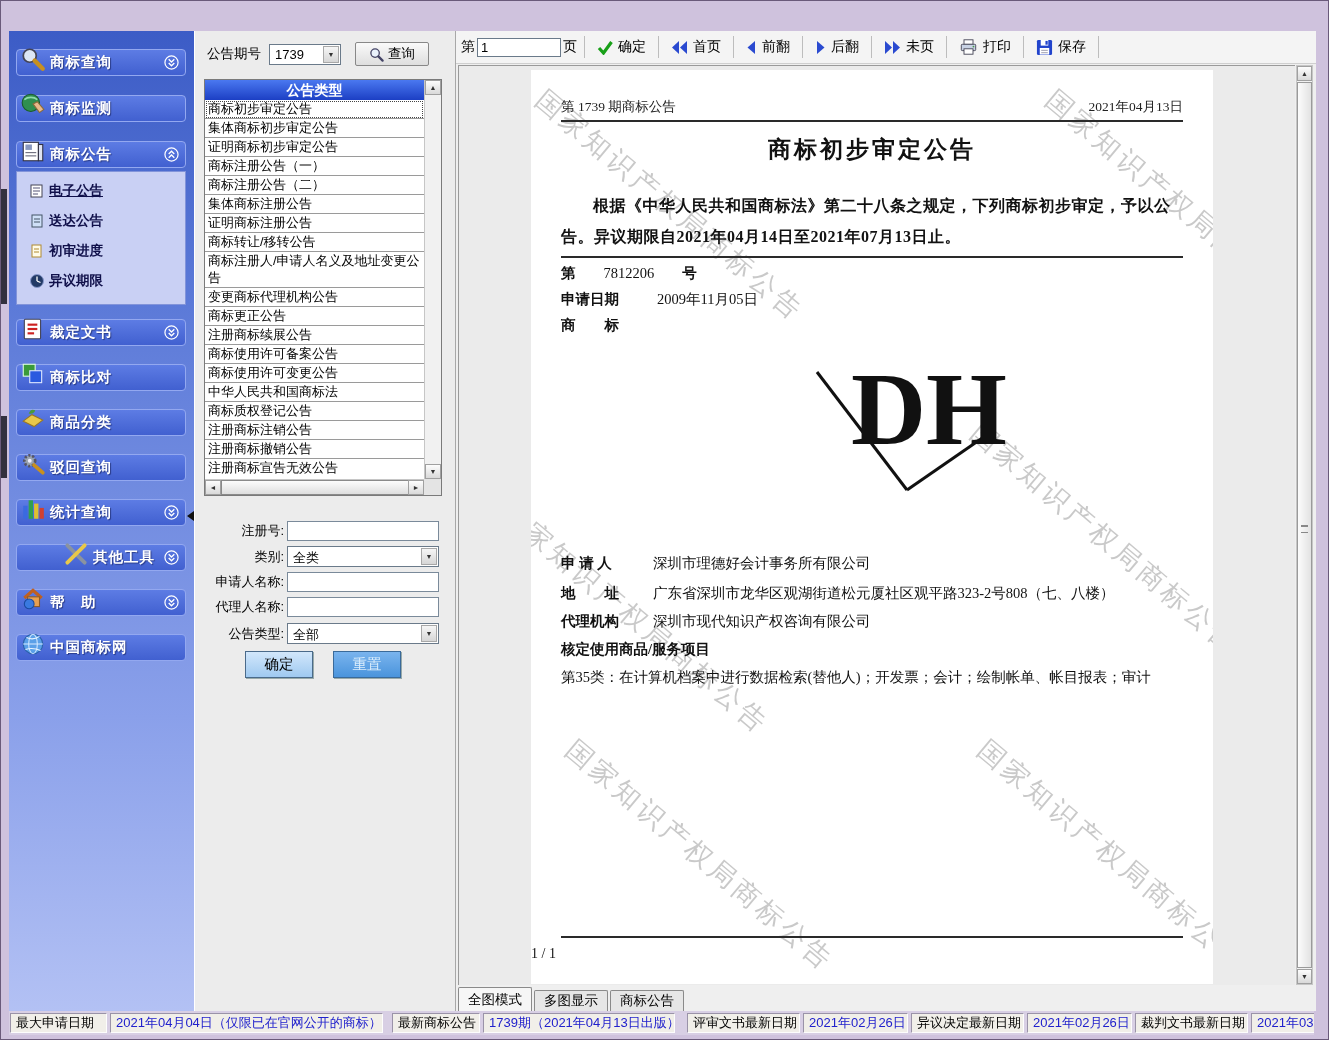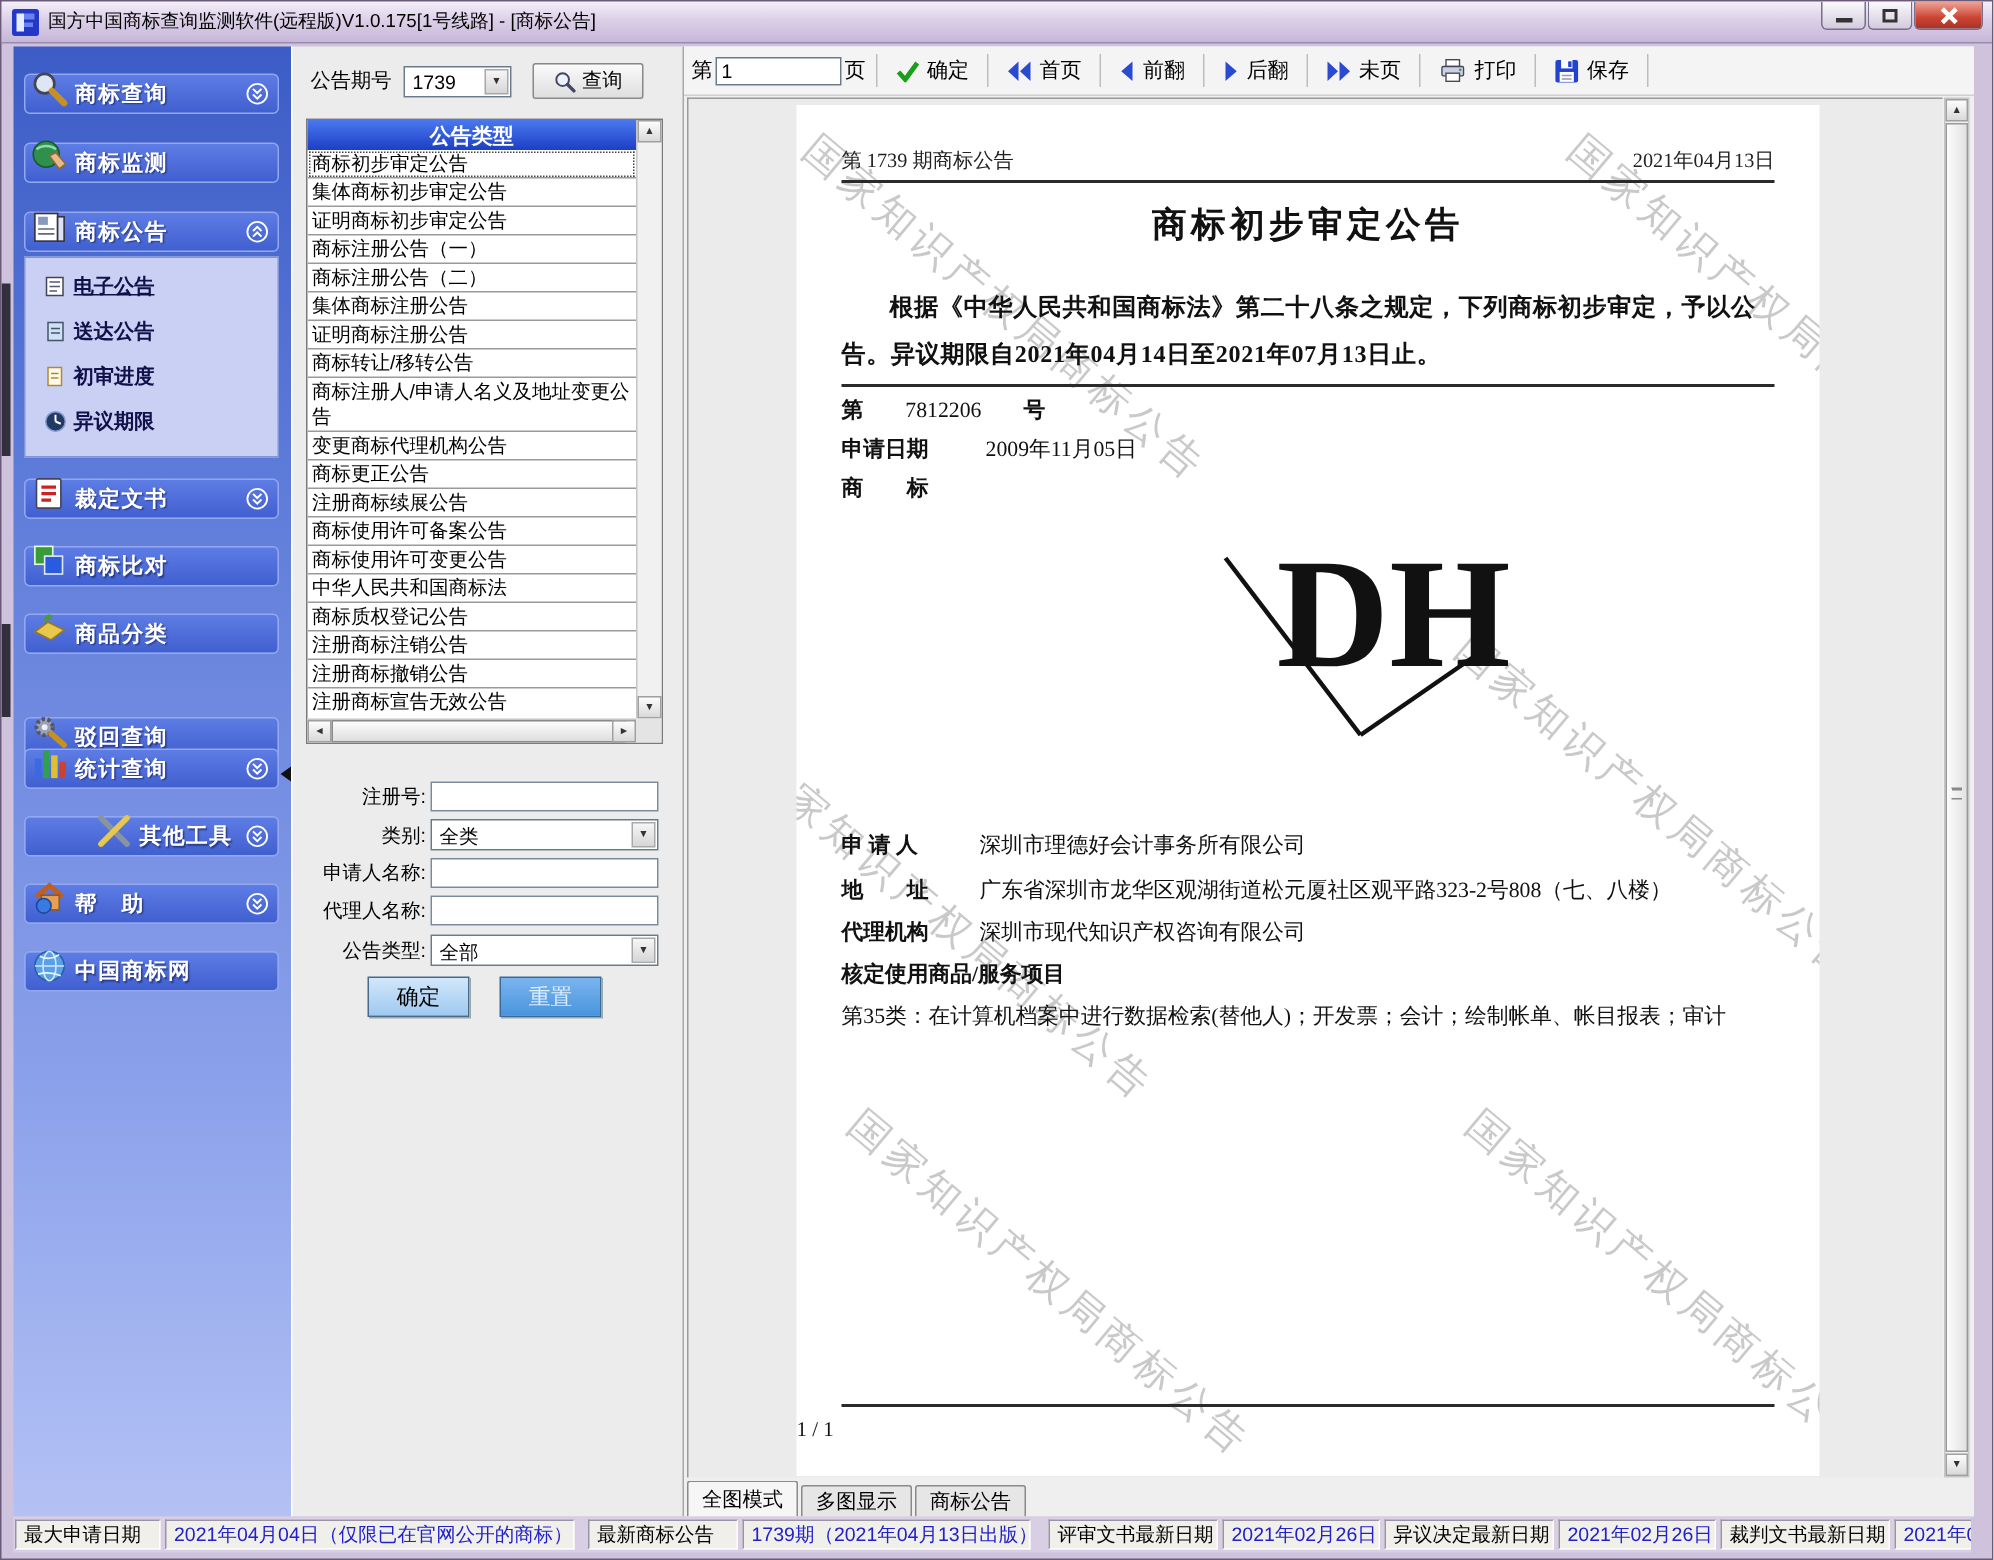--- a/index.html
+++ b/index.html
@@ -139,40 +139,20 @@
   .spanel { height:20px; background:#f1efe9; border:1px solid; border-color:#9a93a8 #fdfdfd #fdfdfd #9a93a8;
     font-size:13px; line-height:18px; padding:0 5px; white-space:nowrap; overflow:hidden; margin-right:3px;
     flex:0 0 auto; }
   .spanel.value { color:#2121cc; }
 </style>
 </head>
 <body>
 
 <div id="app">
 
-  <div class="titlebar">
-    <svg class="app-ico" viewBox="0 0 18 18">
-      <rect x="0" y="0" width="18" height="18" rx="2" fill="#2438c8"></rect>
-      <rect x="3" y="3" width="5" height="12" fill="#e8ecff"></rect>
-      <rect x="8" y="3" width="7" height="4" fill="#6a82f0"></rect>
-      <rect x="8" y="9" width="6" height="3" fill="#6a82f0"></rect>
-    </svg>
-    <span class="title-text">国方中国商标查询监测软件(远程版)V1.0.175[1号线路] - [商标公告]</span>
-    <div class="win-btns">
-      <div class="win-btn">
-          <div class="g-min"></div>
-        </div>
-      <div class="win-btn">
-          <div class="g-max"></div>
-        </div>
-      <div class="win-btn close">
-          <div class="g-x"></div>
-        </div>
-    </div>
-  </div>
 
   <div class="frame-mark" style="top:188px;height:115px;"></div>
   <div class="frame-mark" style="top:415px;height:62px;"></div>
 
   <div class="sidebar">
 
     <div class="nav-btn" style="top:18px;">
       <svg class="nav-ico" viewBox="0 0 24 24">
         <circle cx="9" cy="9" r="6" fill="#dde6f5" stroke="#445" stroke-width="1.6"></circle>
         <line x1="13.5" y1="13.5" x2="21" y2="21" stroke="#c89020" stroke-width="4" stroke-linecap="round"></line>
@@ -267,21 +247,21 @@
     </div>
 
     <div class="nav-btn" style="top:378px;">
       <svg class="nav-ico" viewBox="0 0 24 24">
         <path d="M3 14 l8 -6 l10 5 l-8 6 z" fill="#e8c84a" stroke="#997722"></path>
         <path d="M8 7 q2 -5 6 -3 q-1 4 -6 3" fill="#4a9a3a"></path>
       </svg>
       <span class="nav-label">商品分类</span>
     </div>
 
-    <div class="nav-btn" style="top:423px;margin-top:24px;">
+    <div class="nav-btn" style="top:423px;">
       <svg class="nav-ico" viewBox="0 0 24 24">
         <circle cx="9" cy="9" r="5" fill="#9aa4b0" stroke="#556" stroke-width="2.5" stroke-dasharray="2 1.6"></circle>
         <circle cx="9" cy="9" r="1.8" fill="#eef"></circle>
         <line x1="13" y1="13" x2="21" y2="20" stroke="#c89020" stroke-width="3.5" stroke-linecap="round"></line>
       </svg>
       <span class="nav-label">驳回查询</span>
     </div>
 
     <div class="nav-btn" style="top:468px;">
       <svg class="nav-ico" viewBox="0 0 24 24">
@@ -556,21 +536,21 @@
     <div class="tabs">
       <div class="tab active">全图模式</div>
       <div class="tab">多图显示</div>
       <div class="tab">商标公告</div>
     </div>
   </div>
 
   <div class="statusbar">
     <div class="spanel" style="width:97px;">最大申请日期</div>
     <div class="spanel value" style="width:273px;">2021年04月04日（仅限已在官网公开的商标）</div>
-    <div class="spanel" style="width:100px;margin-left:6px;">最新商标公告</div>
+    <div class="spanel" style="width:88px;margin-left:6px;">最新商标公告</div>
     <div class="spanel value" style="width:192px;">1739期（2021年04月13日出版）</div>
     <div class="spanel" style="width:113px;margin-left:9px;">评审文书最新日期</div>
     <div class="spanel value" style="width:105px;">2021年02月26日</div>
     <div class="spanel" style="width:113px;">异议决定最新日期</div>
     <div class="spanel value" style="width:105px;">2021年02月26日</div>
     <div class="spanel" style="width:113px;">裁判文书最新日期</div>
     <div class="spanel value" style="width:100px;">2021年03月15日</div>
   </div>
 
 </div>

